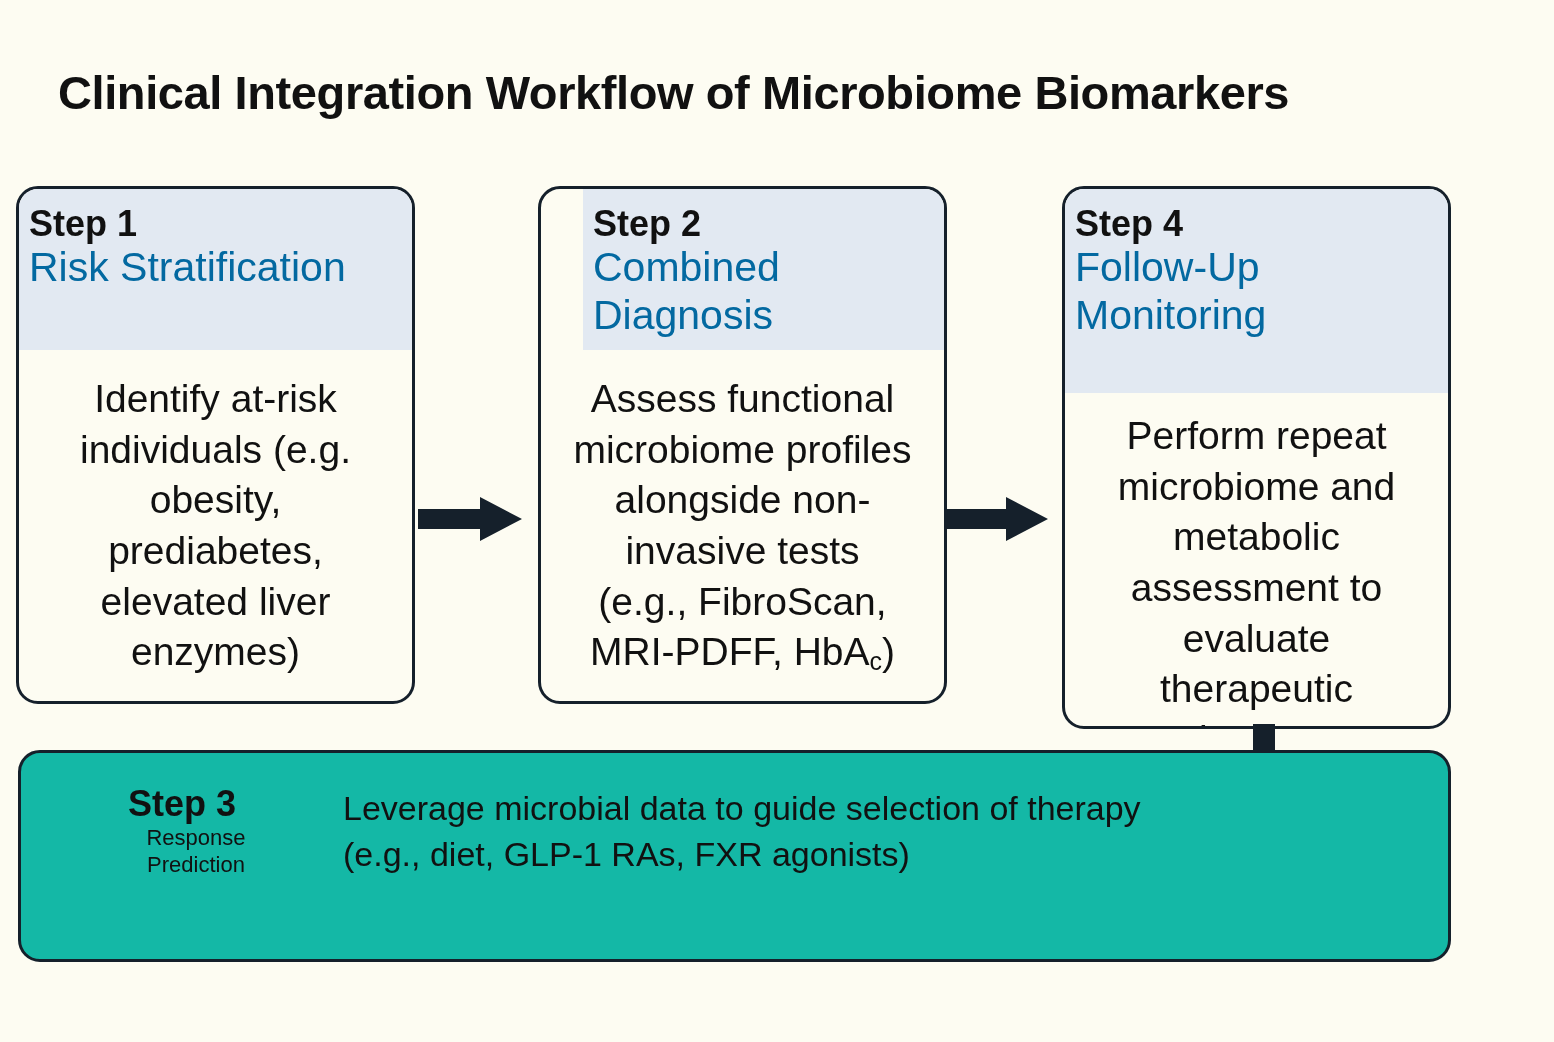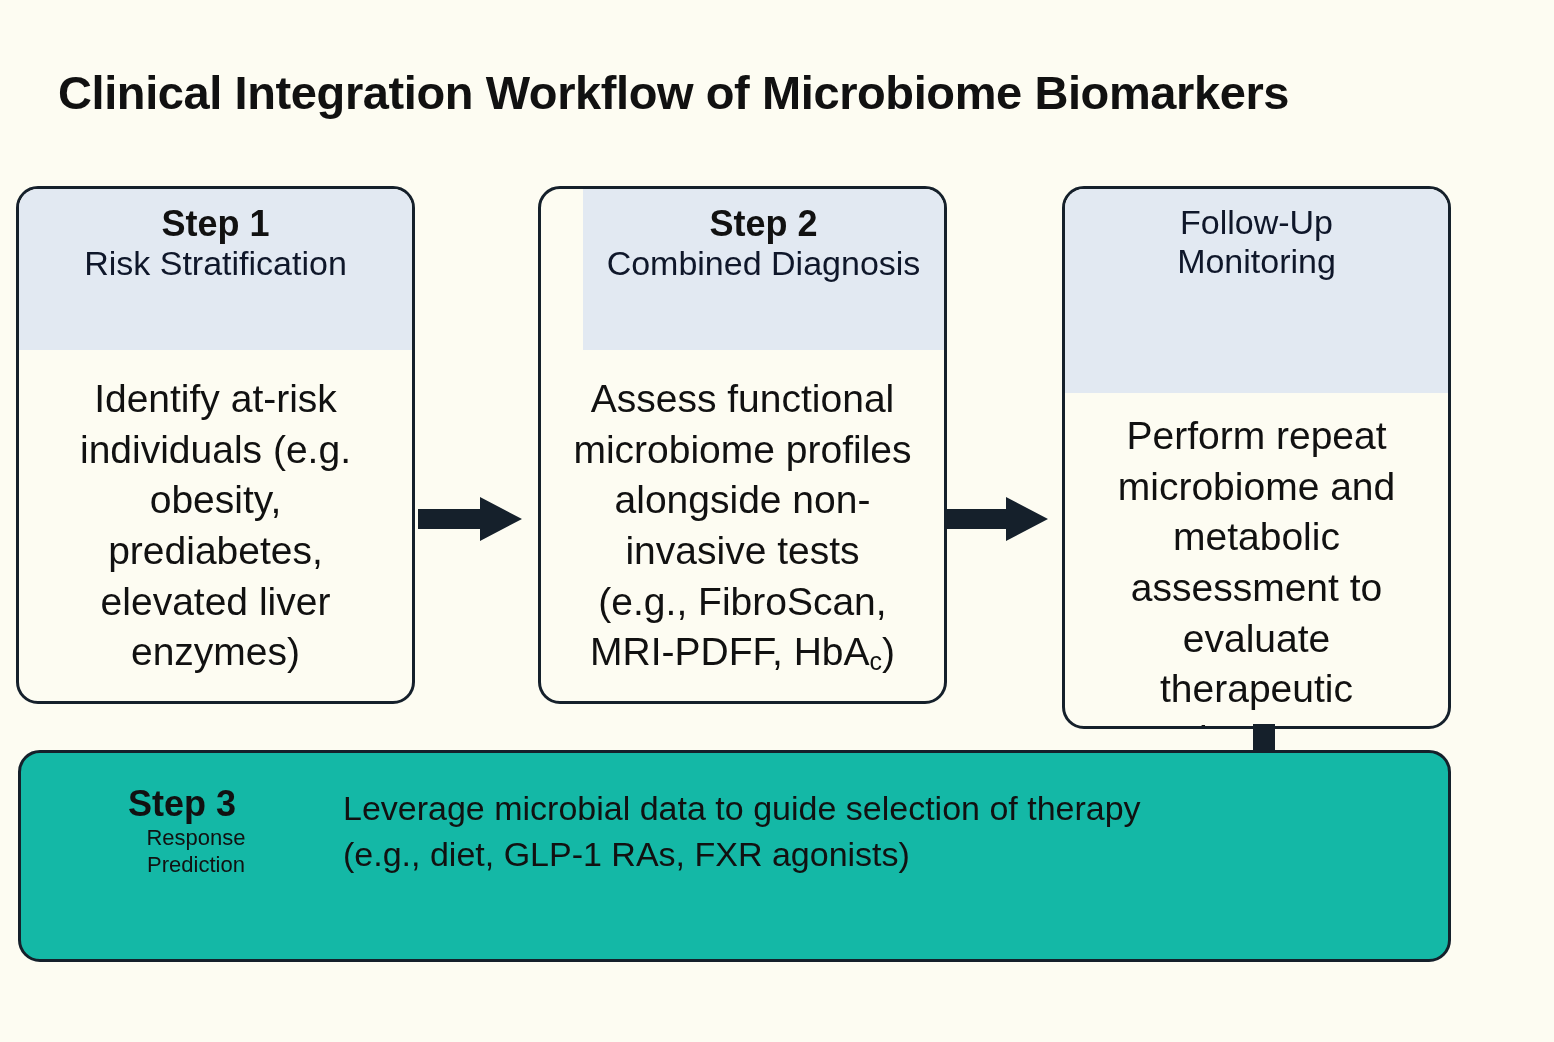--- a/index.html
+++ b/index.html
@@ -41,34 +41,34 @@
   .step-box {
     position: absolute;
     box-sizing: border-box;
     border: 3.5px solid #15202b;
     border-radius: 22px;
     background: #fdfcf2;
     overflow: hidden;
   }
   .step-head {
     background: #e2e9f2;
-    text-align: center;
+    text-align: left;
     padding: 14px 10px 12px 10px;
     box-sizing: border-box;
   }
   .step-num {
     font-size: 36px;
     font-weight: bold;
     line-height: 1.15;
     color: #111111;
   }
   .step-name {
-    font-size: 34px;
+    font-size: 41px;
     line-height: 1.16;
-    color: #0f172a;
+    color: #0369a1;
   }
   .step-body {
     text-align: center;
     font-size: 39px;
     line-height: 1.30;
     color: #111111;
     padding: 24px 16px 10px 16px;
     box-sizing: border-box;
     white-space: pre-line;
   }
@@ -183,20 +183,21 @@
   </div>
 
   <div class="arrow" id="arrow-2-4">
     <svg width="104" height="44" viewBox="0 0 104 44" aria-hidden="true">
       <polygon points="0,12 62,12 62,0 104,22 62,44 62,32 0,32" fill="#15202b"></polygon>
     </svg>
   </div>
 
   <div class="step-box" id="box-step4">
     <div class="step-head">
+      <div class="step-num">Step 4</div>
       <div class="step-name" style="white-space:pre-line">Follow-Up
 Monitoring</div>
     </div>
     <div class="step-body">Perform repeat
 microbiome and
 metabolic
 assessment to
 evaluate therapeutic
 impact</div>
   </div>

